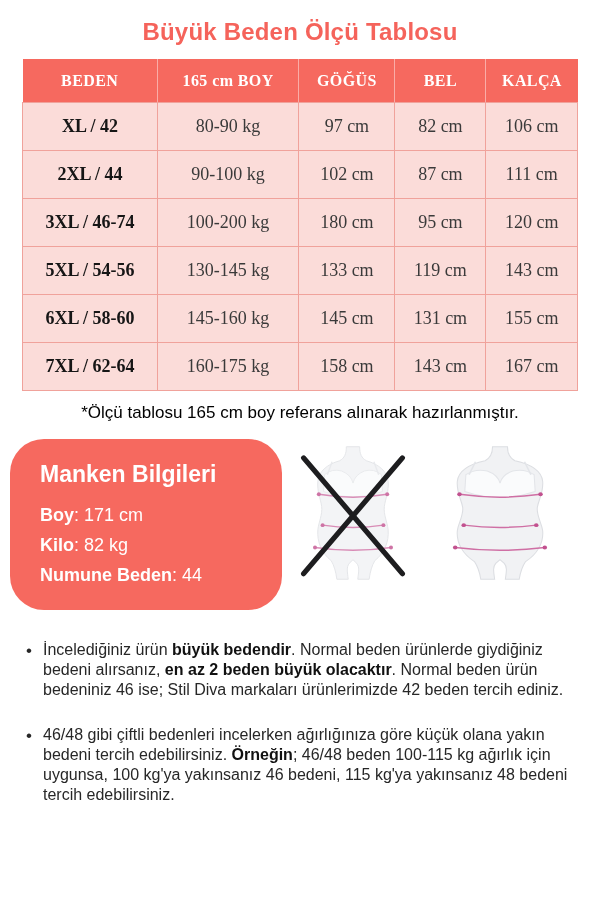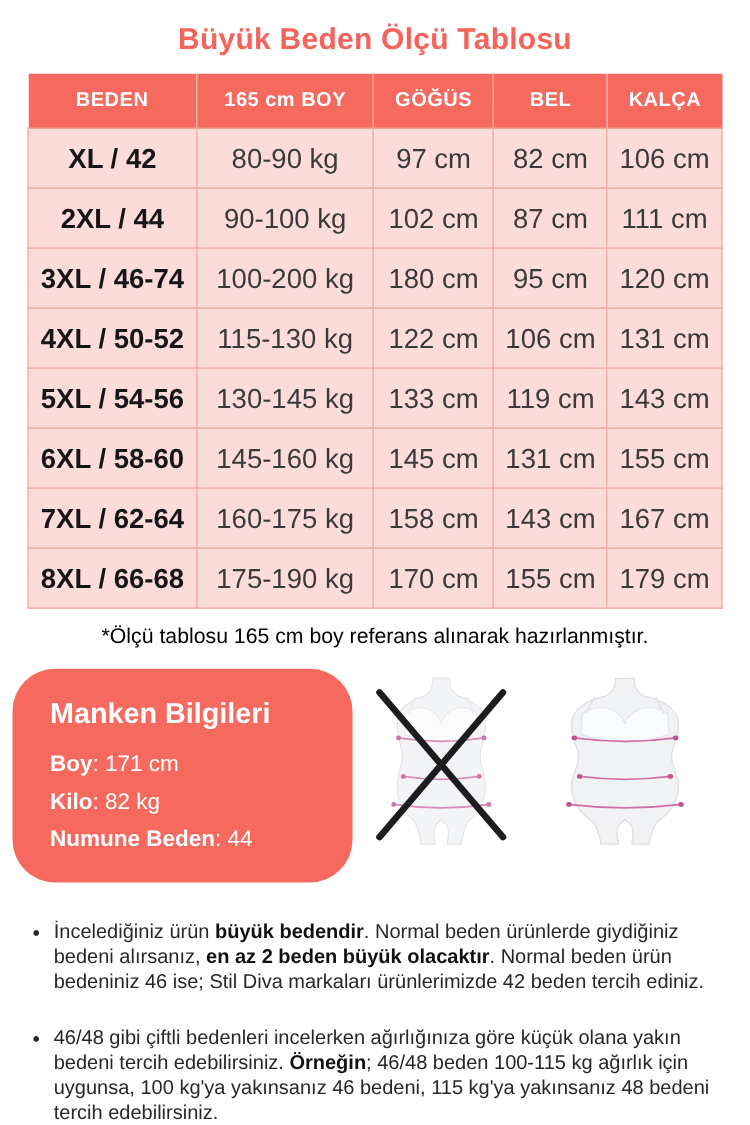--- a/index.html
+++ b/index.html
@@ -5,31 +5,31 @@
   html,body{margin:0;padding:0;}
   body{
     width:600px;height:900px;background:#ffffff;
     font-family:"Liberation Sans", sans-serif;
     color:#2d2d2d;overflow:hidden;
   }
   .page-title{
     margin:18px 0 13px;text-align:center;
     font-size:24px;font-weight:bold;color:#f5635b;letter-spacing:.2px;
   }
-  .size-table-wrap{margin:0 22px;}
+  .size-table-wrap{margin:0 22px;font-family:Liberation Serif, serif;}
   table.size-table{width:100%;border-collapse:collapse;table-layout:fixed;}
   table.size-table th{
     background:#f6695f;color:#fff;font-size:16px;font-weight:bold;
     height:41px;letter-spacing:.4px;border-bottom:1px solid #f0a29b;
     border-left:1px solid rgba(255,255,255,.45);
   }
   table.size-table th:first-child{border-left:none;}
   table.size-table td{
     background:#fbdcd9;border:1px solid #f0a29b;
-    height:45px;text-align:center;font-size:22px;color:#3a3a3a;
+    height:45px;text-align:center;font-size:18px;color:#3a3a3a;
   }
   table.size-table td.c-size{font-weight:bold;color:#161616;}
   .footnote{
     text-align:center;font-size:17px;color:#000000;margin-top:12px;
   }
   .info-row{
     display:flex;align-items:flex-start;margin:16px 22px 0 10px;
   }
   .model-box{
     width:272px;box-sizing:border-box;background:#f6695f;border-radius:34px;
@@ -93,53 +93,39 @@
           <td>111 cm</td>
         </tr>
         <tr>
           <td class="c-size">3XL / 46-74</td>
           <td>100-200 kg</td>
           <td>180 cm</td>
           <td>95 cm</td>
           <td>120 cm</td>
         </tr>
         <tr>
-          <td class="c-size">4XL / 50-52</td>
-          <td>115-130 kg</td>
-          <td>122 cm</td>
-          <td>106 cm</td>
-          <td>131 cm</td>
-        </tr>
-        <tr>
           <td class="c-size">5XL / 54-56</td>
           <td>130-145 kg</td>
           <td>133 cm</td>
           <td>119 cm</td>
           <td>143 cm</td>
         </tr>
         <tr>
           <td class="c-size">6XL / 58-60</td>
           <td>145-160 kg</td>
           <td>145 cm</td>
           <td>131 cm</td>
           <td>155 cm</td>
         </tr>
         <tr>
           <td class="c-size">7XL / 62-64</td>
           <td>160-175 kg</td>
           <td>158 cm</td>
           <td>143 cm</td>
           <td>167 cm</td>
-        </tr>
-        <tr>
-          <td class="c-size">8XL / 66-68</td>
-          <td>175-190 kg</td>
-          <td>170 cm</td>
-          <td>155 cm</td>
-          <td>179 cm</td>
         </tr>
       </tbody>
   </table>
 </div>
 
 <div class="footnote">*Ölçü tablosu 165 cm boy referans alınarak hazırlanmıştır.</div>
 
 <div class="info-row">
   <div class="model-box">
     <div class="mb-title">Manken Bilgileri</div>

